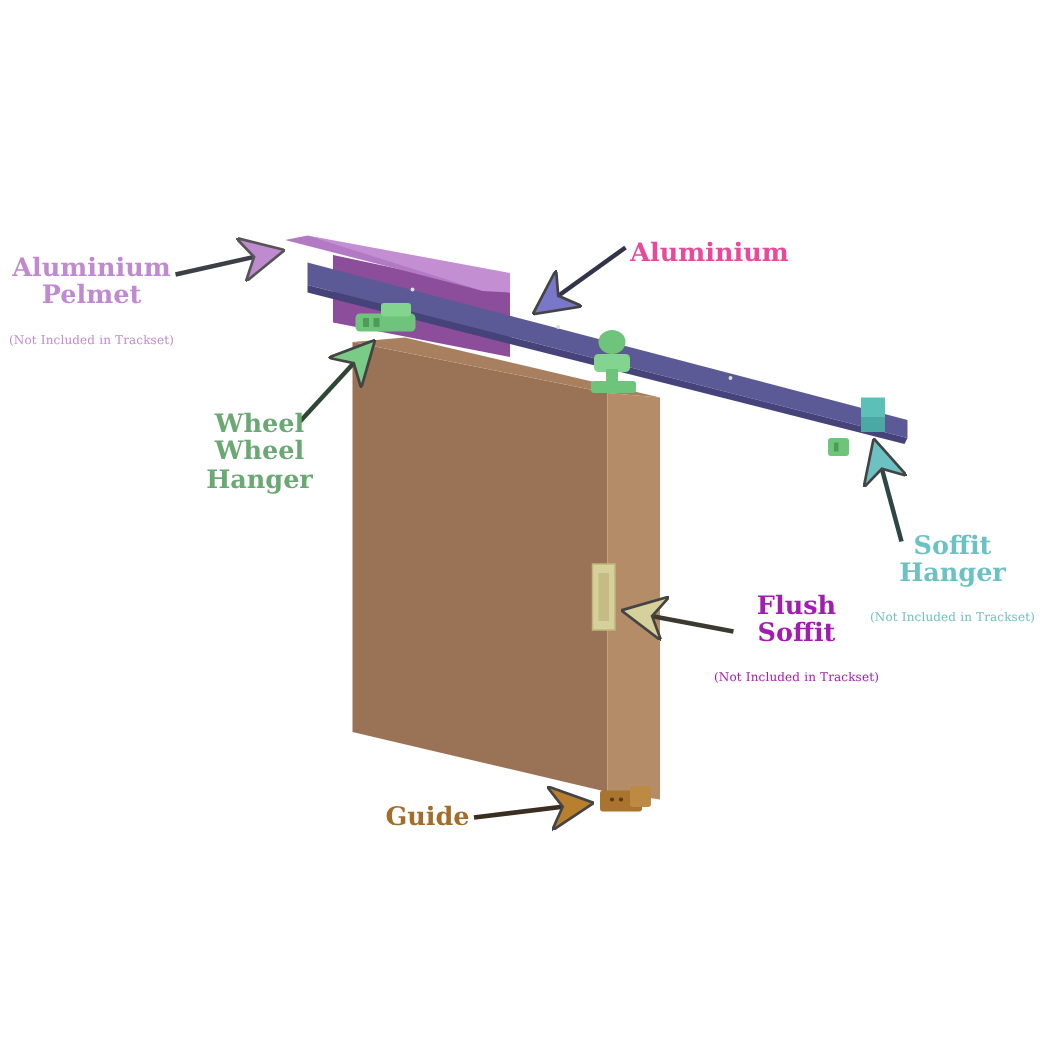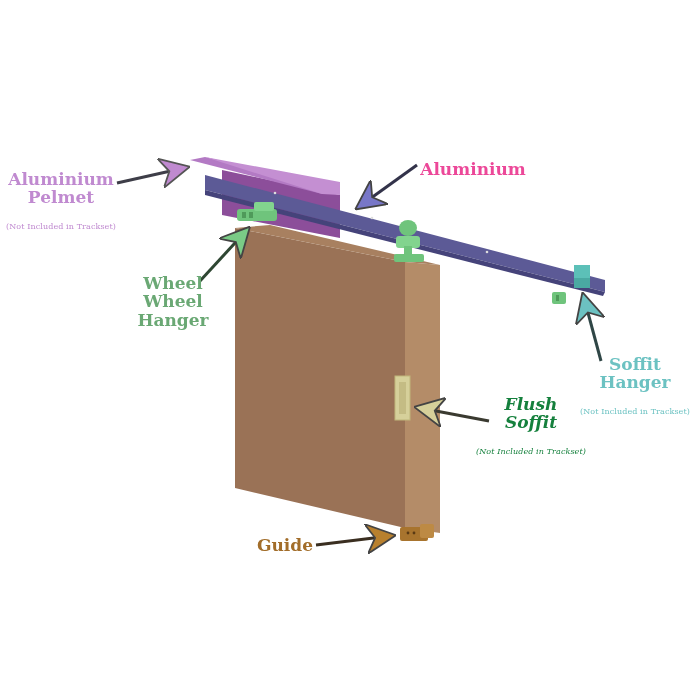--- a/index.html
+++ b/index.html
@@ -124,21 +124,21 @@
     <span class="main">Wheel</span>
     <span class="main">Hanger</span>
   </div>
 
   <div class="label" style="left:574px; top:355px; width:122px; color:#6cc2c2;">
     <span class="main">Soffit</span>
     <span class="main">Hanger</span>
     <span class="note">(Not Included in Trackset)</span>
   </div>
 
-  <div class="label" style="left:470px; top:395px; width:122px; color:#15803d;font-style:italic;">
+  <div class="label" style="left:470px; top:395px; width:122px; color:#a21caf;">
     <span class="main">Flush</span>
     <span class="main">Soffit</span>
     <span class="note">(Not Included in Trackset)</span>
   </div>
 
   <div class="label" style="left:252px; top:536px; width:66px; color:#a26d2a;">
     <span class="main">Guide</span>
   </div>
 </div>
 

